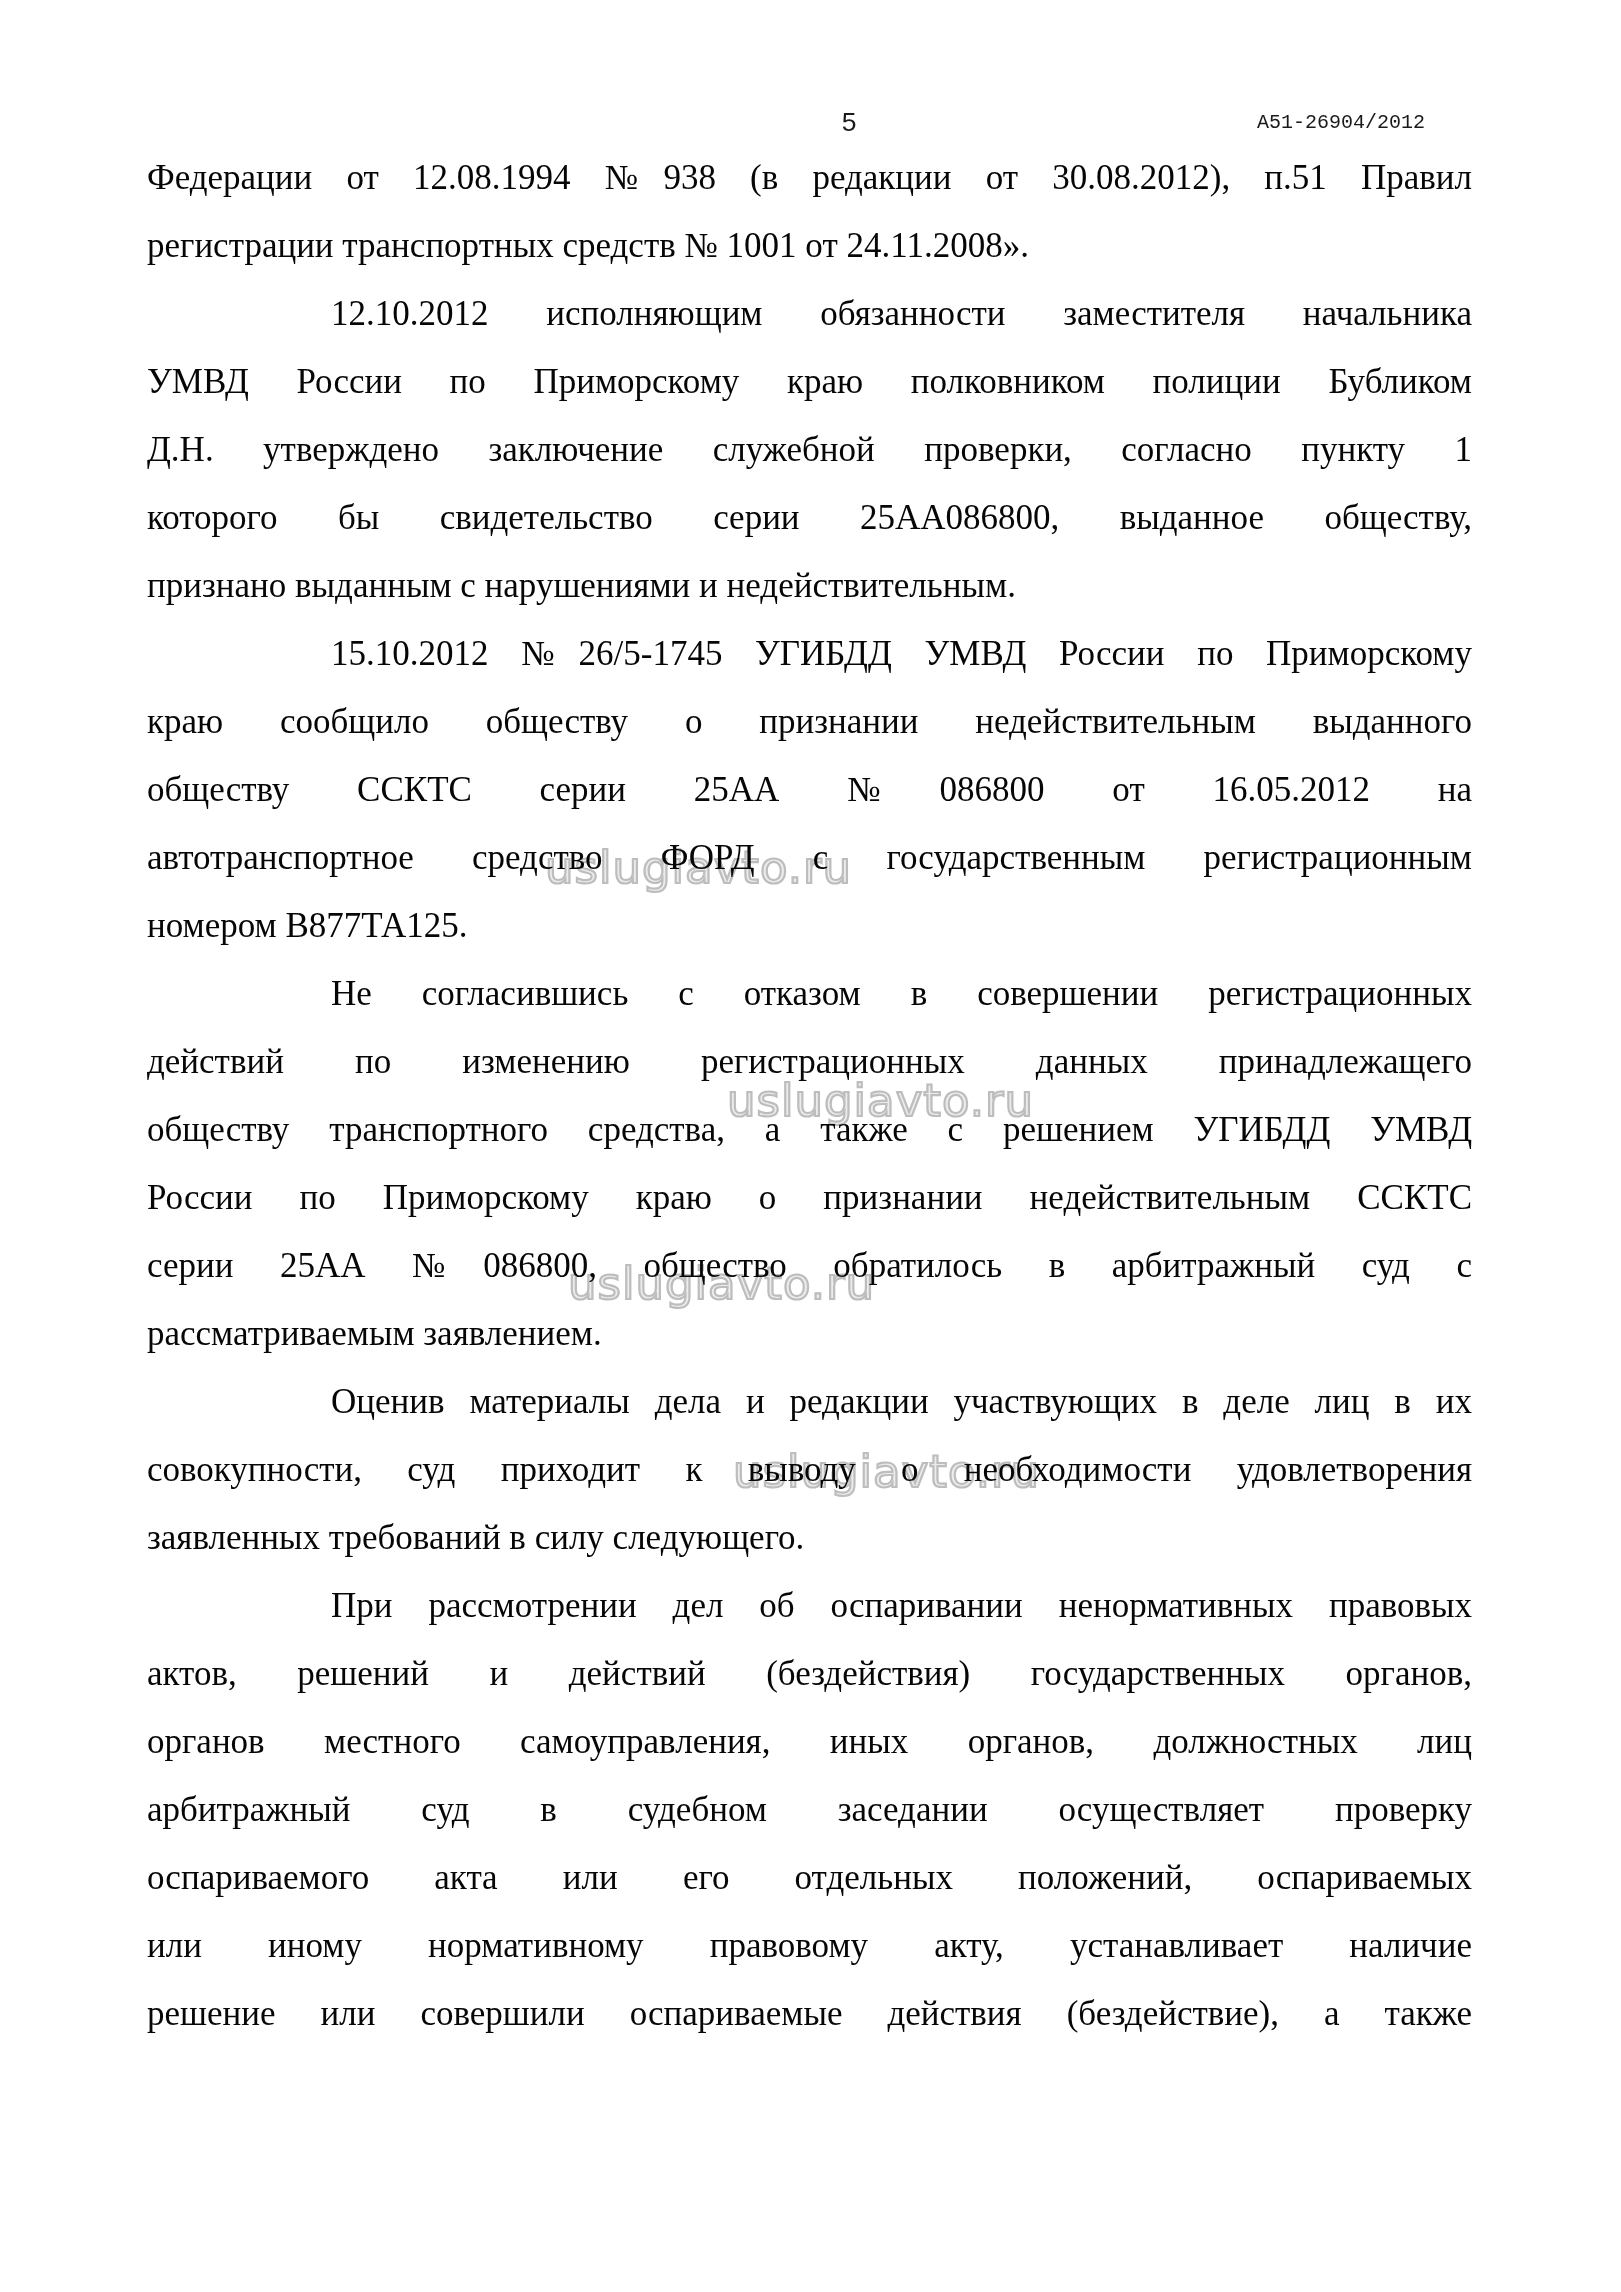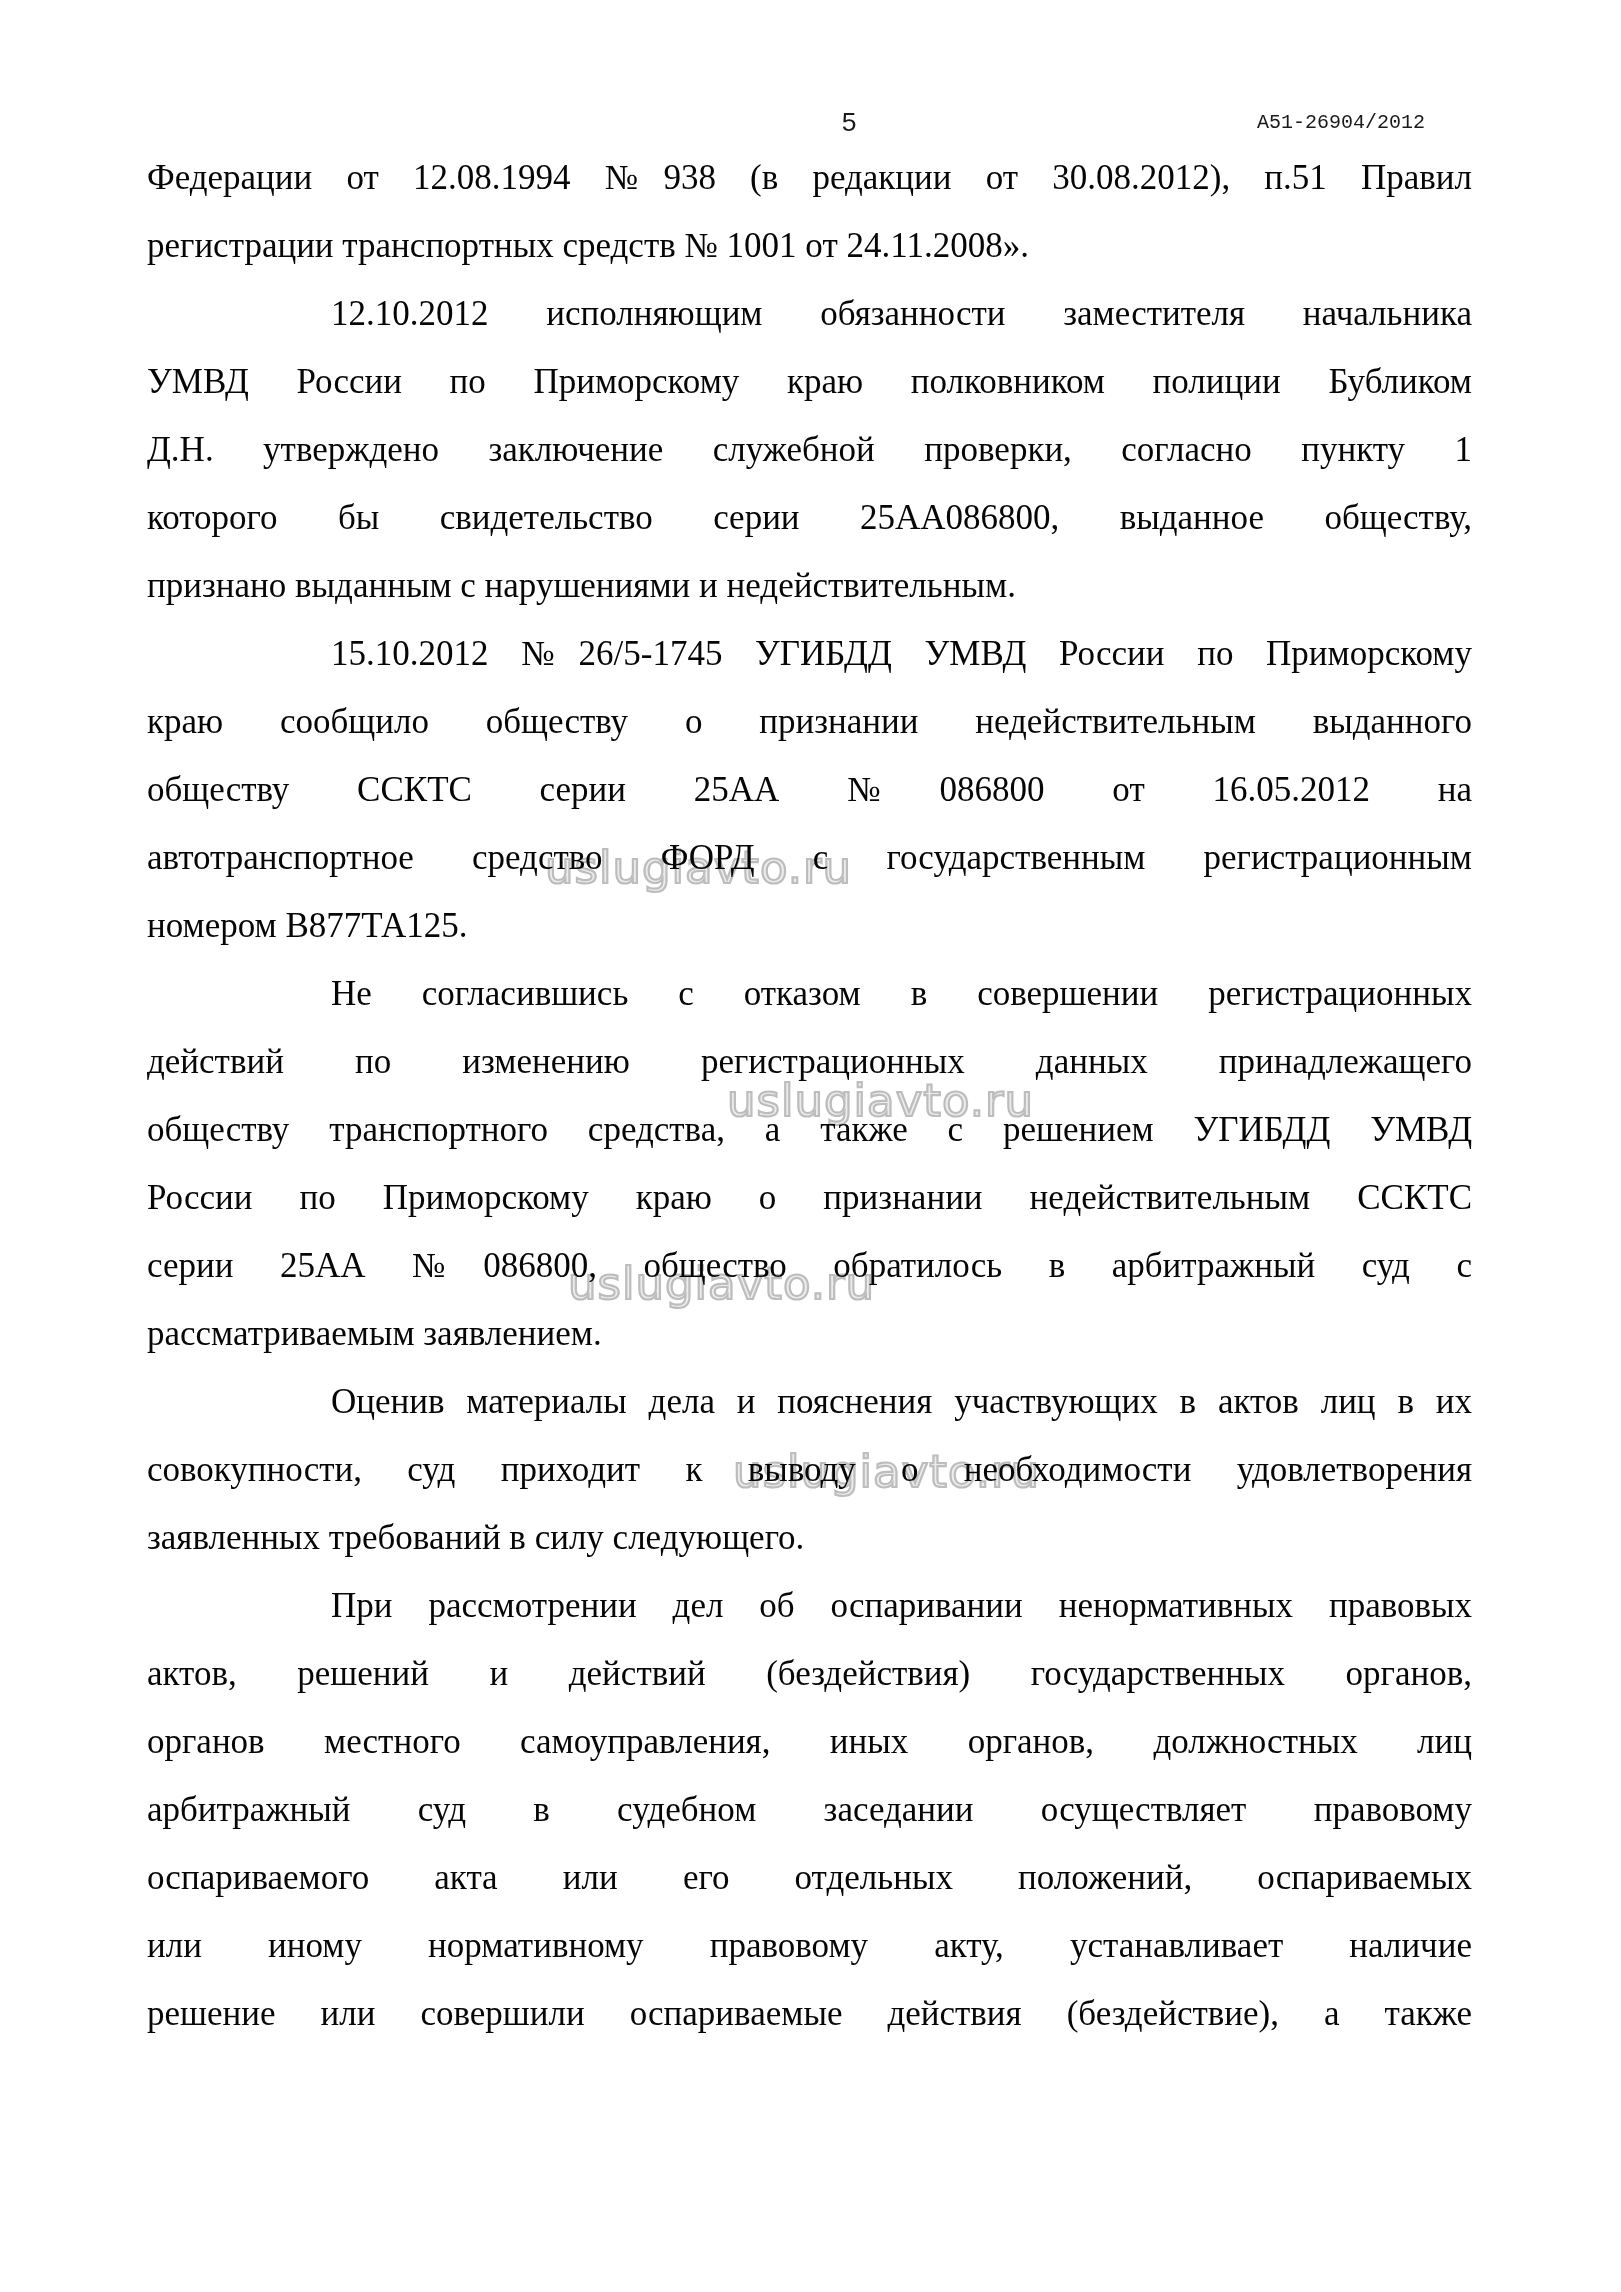--- a/index.html
+++ b/index.html
@@ -109,26 +109,26 @@
     <div class="line">краю сообщило обществу о признании недействительным выданного</div>
     <div class="line">обществу ССКТС серии 25АА №086800 от 16.05.2012 на</div>
     <div class="line">автотранспортное средство ФОРД с государственным регистрационным</div>
     <div class="line end">номером В877ТА125.</div>
     <div class="line indent">Не согласившись с отказом в совершении регистрационных</div>
     <div class="line">действий по изменению регистрационных данных принадлежащего</div>
     <div class="line">обществу транспортного средства, а также с решением УГИБДД УМВД</div>
     <div class="line">России по Приморскому краю о признании недействительным ССКТС</div>
     <div class="line">серии 25АА №086800, общество обратилось в арбитражный суд с</div>
     <div class="line end">рассматриваемым заявлением.</div>
-    <div class="line indent">Оценив материалы дела и пояснения участвующих в актов лиц в их</div>
+    <div class="line indent">Оценив материалы дела и редакции участвующих в деле лиц в их</div>
     <div class="line">совокупности, суд приходит к выводу о необходимости удовлетворения</div>
     <div class="line end">заявленных требований в силу следующего.</div>
     <div class="line indent">При рассмотрении дел об оспаривании ненормативных правовых</div>
     <div class="line">актов, решений и действий (бездействия) государственных органов,</div>
     <div class="line">органов местного самоуправления, иных органов, должностных лиц</div>
-    <div class="line">арбитражный суд в судебном заседании осуществляет правовому</div>
+    <div class="line">арбитражный суд в судебном заседании осуществляет проверку</div>
     <div class="line">оспариваемого акта или его отдельных положений, оспариваемых</div>
     <div class="line">или иному нормативному правовому акту, устанавливает наличие</div>
     <div class="line">решение или совершили оспариваемые действия (бездействие), а также</div>
   </div>
 
 </div>
 
 
 </body></html>

